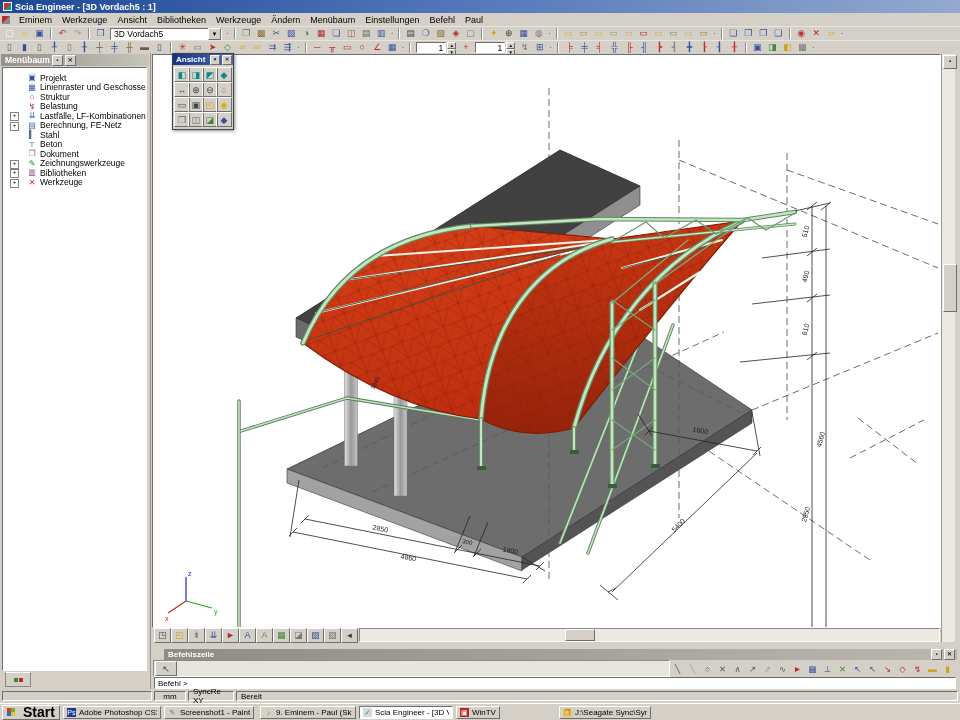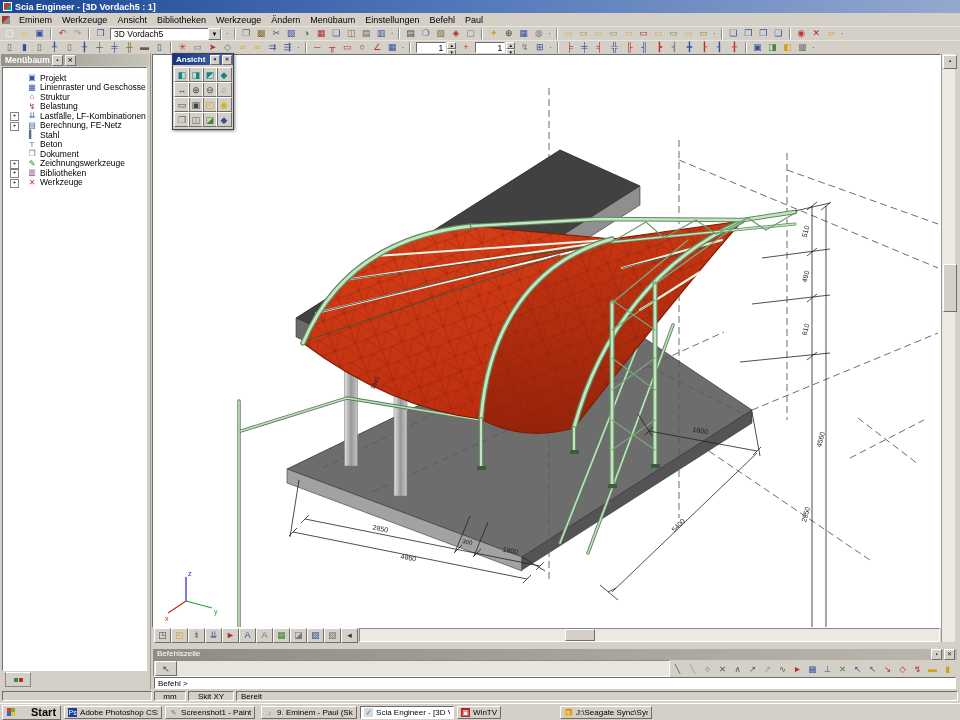--- a/index.html
+++ b/index.html
@@ -51,34 +51,34 @@
   .viewport{position:absolute;left:152px;top:54px;width:789px;height:574px;background:#fff;box-sizing:border-box;border:1px solid;border-color:#6e6e6e #fff #fff #6e6e6e}
   .viewport svg{position:absolute;left:0;top:0}
   .vpbottom{position:absolute;left:152px;top:628px;width:789px;height:14px;background:#d4d0c8;display:flex;align-items:center;box-sizing:border-box}
   .htrack{flex:1;height:12px;background:#ece9e2;position:relative;margin:0 1px;border:1px solid;border-color:#8a8a8a #fff #fff #8a8a8a}
   .hthumb{position:absolute;left:205px;top:0;width:28px;height:10px;background:#d4d0c8}
   .vscroll{position:absolute;left:941px;top:54px;width:14px;height:588px;background:#ece9e2;border-left:1px solid #9a968c;box-sizing:border-box}
   .vbtn{width:12px;height:12px;background:#d4d0c8;margin:1px 0 0 1px;font-size:6px;text-align:center;line-height:11px}
   .vthumb{position:absolute;left:1px;top:210px;width:12px;height:46px;background:#d4d0c8}
   
   .cmdpanel{position:absolute;left:152px;top:648px;width:806px;height:42px;background:#d4d0c8}
-  .cmdhead{height:11px;background:linear-gradient(90deg,#8e8c86,#bab7af);color:#fff;font-weight:normal;font-size:8px;display:flex;padding:0 2px 0 4px;margin:1px 1px 0 1px}
+  .cmdhead{height:11px;background:linear-gradient(90deg,#8e8c86,#bab7af);color:#fff;font-weight:bold;font-size:8px;display:flex;align-items:center;padding:0 2px 0 4px;margin:1px 1px 0 12px}
   .cmdbody{position:absolute;left:1px;right:1px;top:13px;height:15px;display:flex;align-items:center}
   .cmdwork{flex:1;height:15px;background:#e8e5de;border:1px solid;border-color:#8a8a8a #fff #fff #8a8a8a;display:flex;align-items:center}
   .cursorbtn{width:20px;height:13px;margin-left:1px;background:#d4d0c8;display:flex;align-items:center;justify-content:center;font-size:9px;color:#444}
   .snapstrip{display:flex;align-items:center;padding-right:2px}
   .snapbtn{width:15px;height:13px;display:flex;align-items:center;justify-content:center;font-size:8.5px}
   .cmdinput{position:absolute;left:2px;right:2px;top:29px;height:12px;background:#fff;font-size:8px;display:flex;align-items:center;padding-left:3px;box-sizing:border-box}
   
   .statusbar{position:absolute;left:0;top:690px;width:960px;height:13px;background:#d4d0c8;display:flex;gap:2px;padding:1px 2px 0 2px;box-sizing:border-box}
   .seg{height:10px;font-size:8px;display:flex;align-items:center;justify-content:center;padding:0 4px;box-sizing:border-box}
   .seg.left{justify-content:flex-start}
   
   .taskbar{position:absolute;left:0;top:703px;width:960px;height:17px;background:#d4d0c8;border-top:1px solid #fff;display:flex;align-items:center;gap:3px;padding:0 2px;box-sizing:border-box}
-  .start{height:13px;display:flex;align-items:center;gap:16px;padding:0 4px;font-weight:bold;font-size:11px}
+  .start{height:13px;display:flex;align-items:center;gap:8px;padding:0 4px;font-weight:bold;font-size:14px}
   .flag{width:8px;height:8px;display:grid;grid-template-columns:4px 4px}
   .flag i{display:block}
   .task{width:92px;height:13px;display:flex;align-items:center;gap:3px;padding:0 3px;font-size:8px;overflow:hidden;white-space:nowrap;box-sizing:border-box}
   .task.active{background:#fff;border-color:#6e6e6e #fff #fff #6e6e6e}
   .task .ticon2{width:9px;height:9px;flex-shrink:0;display:flex;align-items:center;justify-content:center;font-size:7px;line-height:9px}
   .task .tlab{overflow:hidden}
 </style>
 </head>
 <body>
 
@@ -849,21 +849,21 @@
         </div>
     </div>
     <div class="cmdinput sunken">
       <span>Befehl &gt;</span>
     </div>
   </div>
 
   <div class="statusbar">
     <span class="seg sunken" style="width:150px"></span>
     <span class="seg sunken" style="width:32px">mm</span>
-    <span class="seg sunken" style="width:46px">Skit XY</span>
+    <span class="seg sunken" style="width:46px">SyncRe XY</span>
     <span class="seg sunken left" style="flex:1">Bereit</span>
   </div>
 
   <div class="taskbar">
     <div class="start raised">
       <span class="flag">
         <i style="background:#d43b2b"></i>
           <i style="background:#6fae3c"></i>
           <i style="background:#3a66c9"></i>
           <i style="background:#e8c32a"></i>

